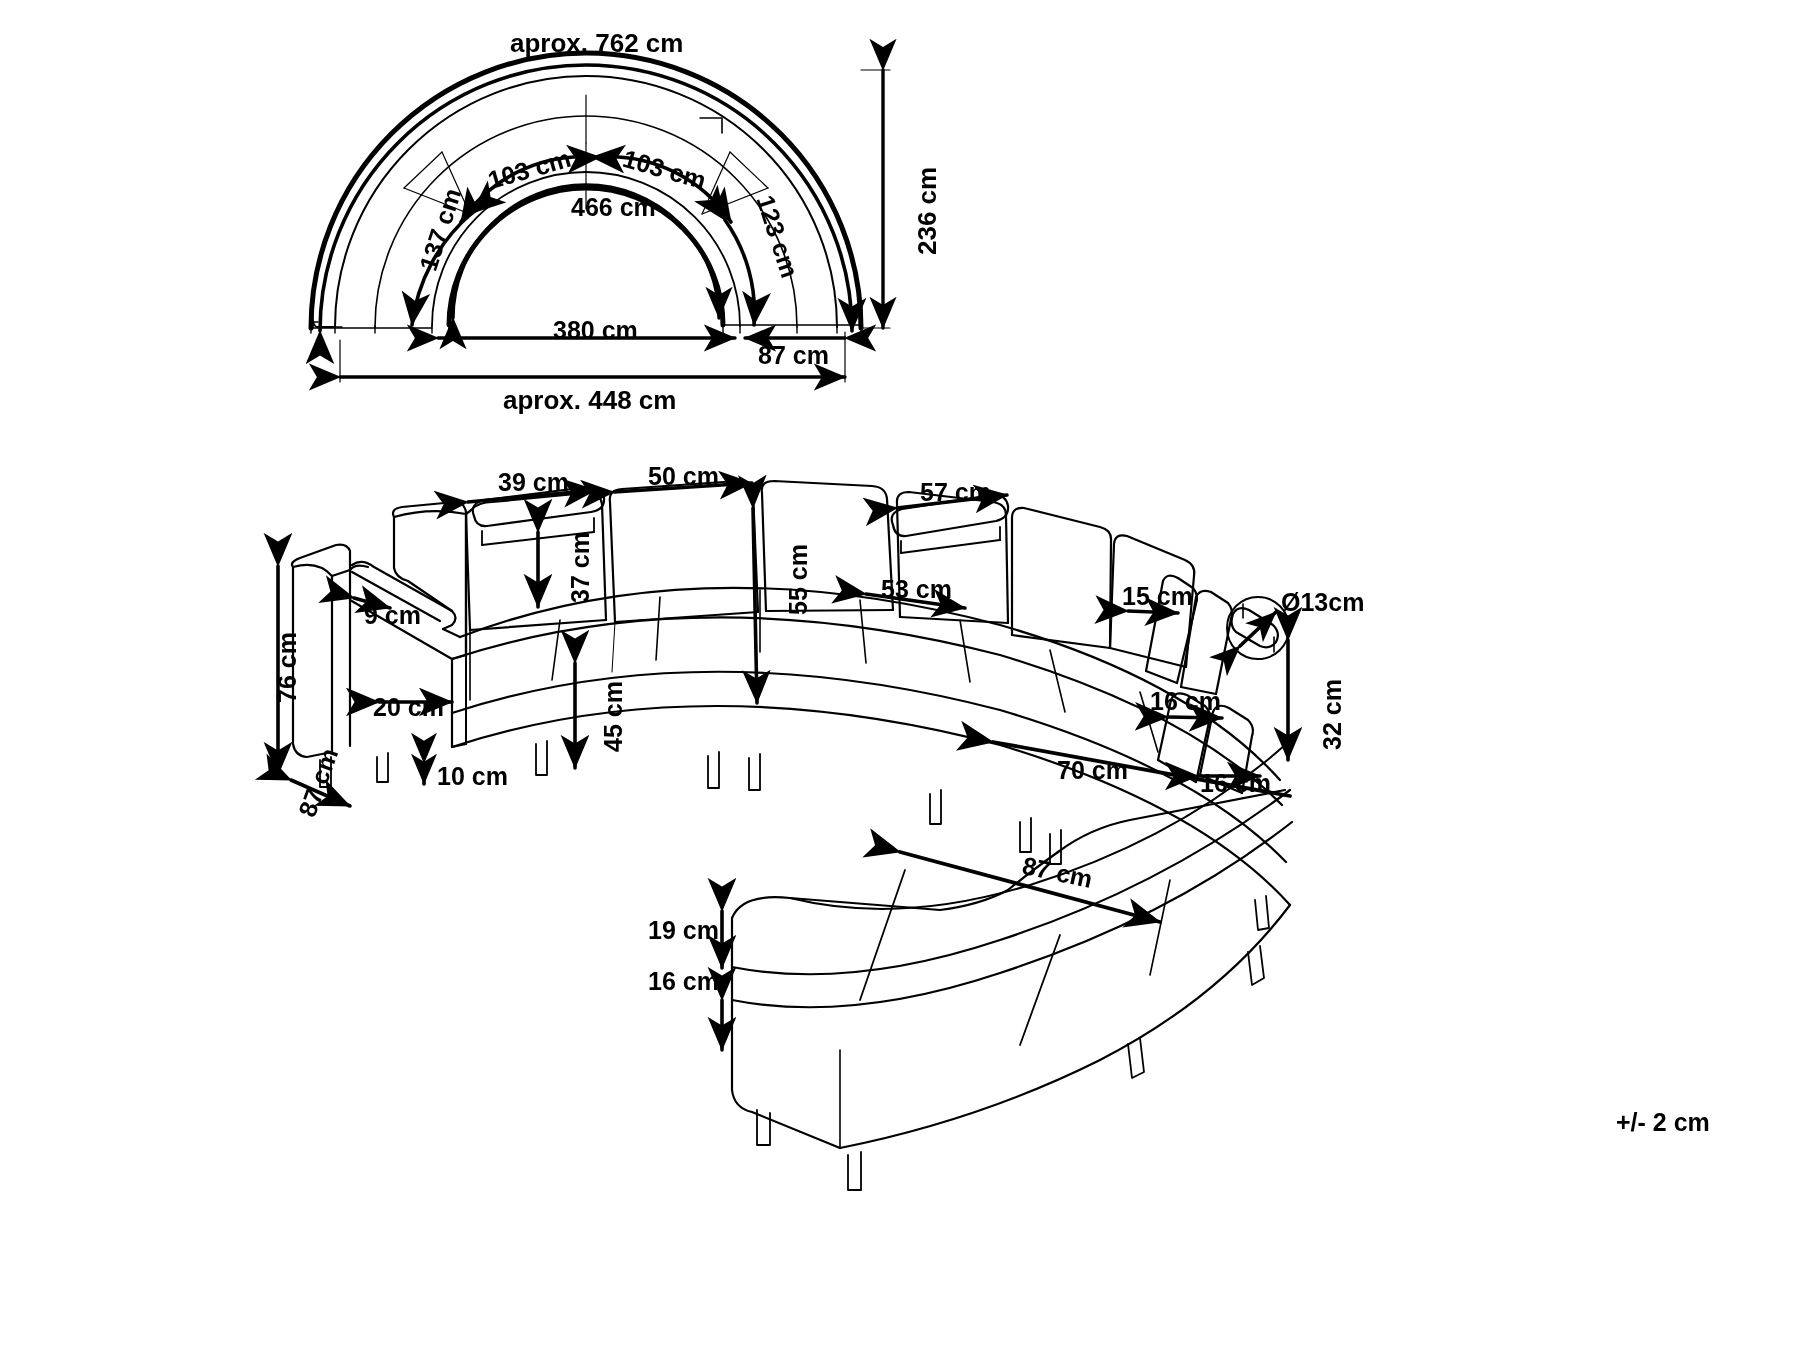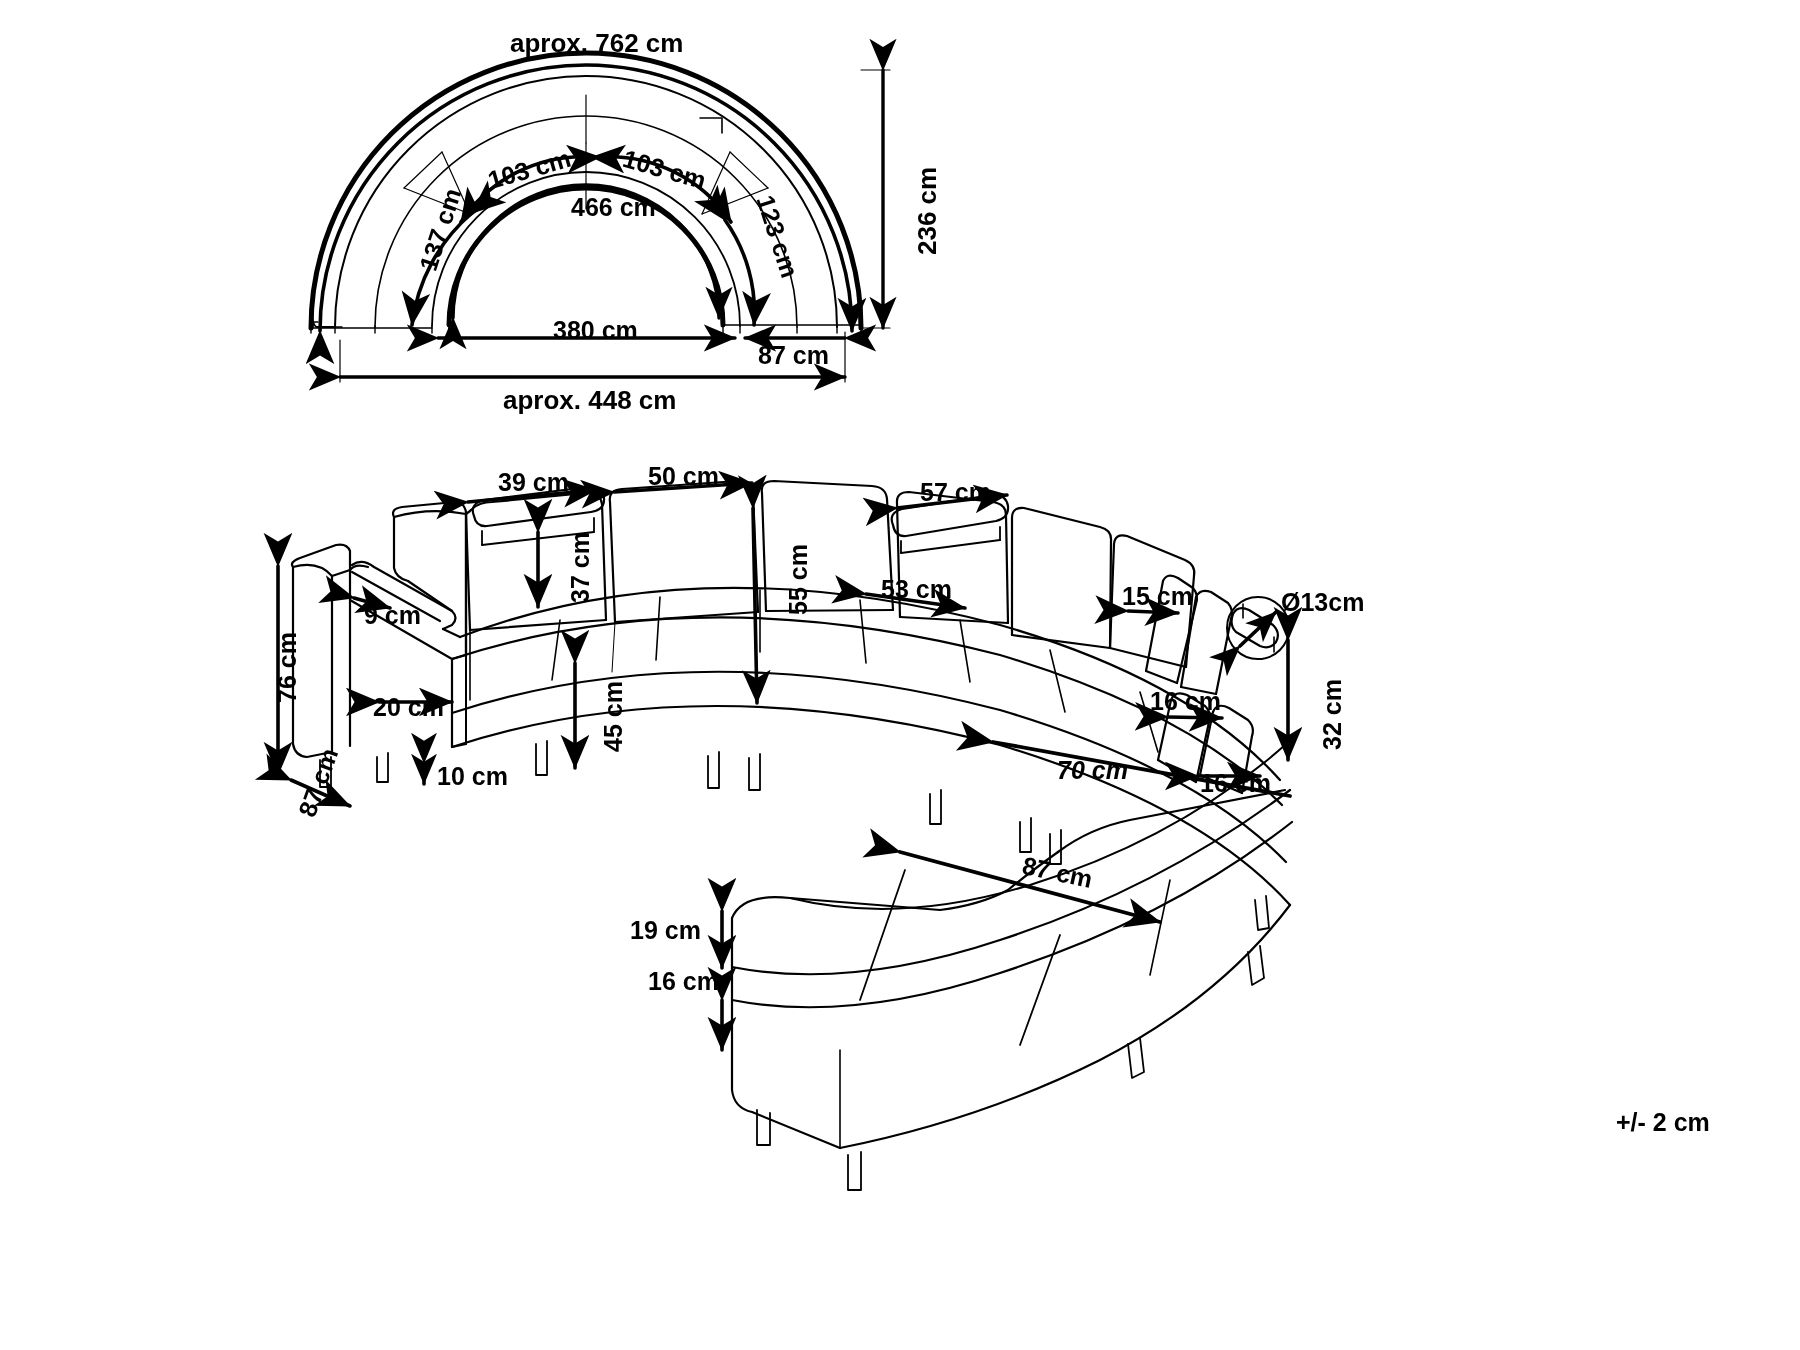--- a/index.html
+++ b/index.html
@@ -304,20 +304,20 @@
 <div class="lbl s25" style="left:373px;top:693px;">20 cm</div>
 <div class="lbl s25" style="left:252px;top:653px;transform:rotate(-90deg);transform-origin:center;">76 cm</div>
 <div class="lbl s25" style="left:578px;top:702px;transform:rotate(-90deg);transform-origin:center;">45 cm</div>
 <div class="lbl s25" style="left:437px;top:762px;">10 cm</div>
 <div class="lbl s25" style="left:283px;top:768px;transform:rotate(-70deg);transform-origin:center;">87 cm</div>
 <div class="lbl s25" style="left:1122px;top:582px;">15 cm</div>
 <div class="lbl s25" style="left:1281px;top:588px;">Ø13cm</div>
 <div class="lbl s25" style="left:1150px;top:687px;">16 cm</div>
 <div class="lbl s25" style="left:1297px;top:700px;transform:rotate(-90deg);transform-origin:center;">32 cm</div>
 <div class="lbl s25" style="left:1200px;top:769px;">16 cm</div>
-<div class="lbl s25" style="left:1057px;top:756px;font-style:italic;">70 cm</div>
+<div class="lbl s25" style="left:1057px;top:756px;">70 cm</div>
 <div class="lbl s25" style="left:1022px;top:858px;transform:rotate(12deg);transform-origin:center;">87 cm</div>
-<div class="lbl s25" style="left:630px;top:916px;">19 cm</div>
+<div class="lbl s25" style="left:648px;top:916px;">19 cm</div>
 <div class="lbl s25" style="left:648px;top:967px;">16 cm</div>
 
 <div class="lbl s25" style="left:1616px;top:1108px;">+/- 2 cm</div>
 
 </div>
 
 </body></html>

